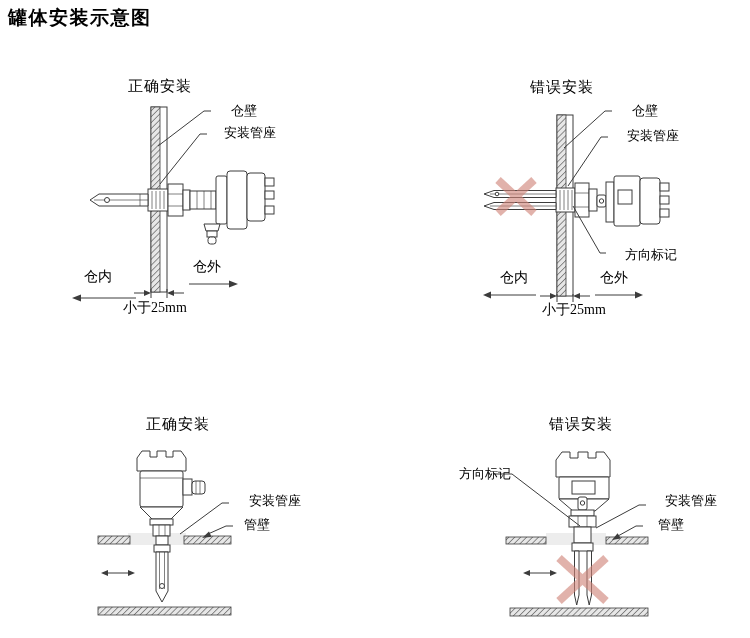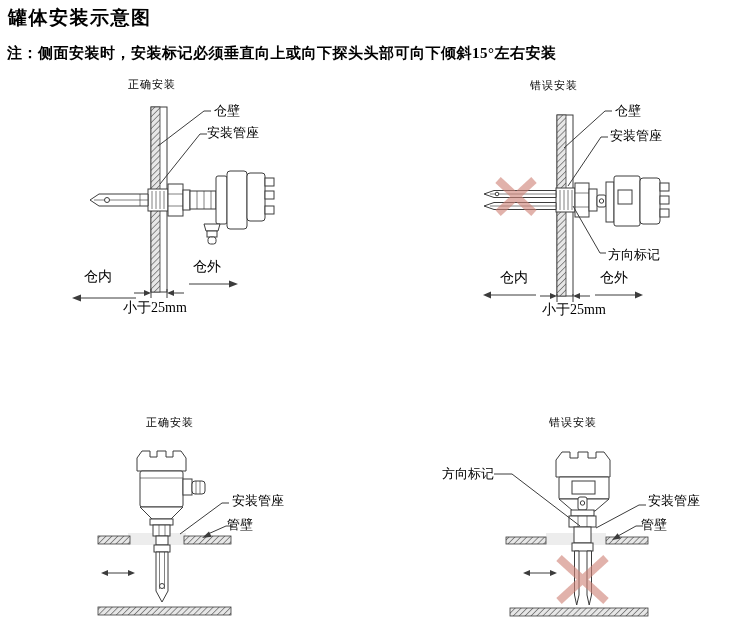--- a/index.html
+++ b/index.html
@@ -2,22 +2,22 @@
 <html style="--c-background: #ffffff; --c-text: #000000; --c-line: #3c3c3c; --c-hatch: #7a7a7a; --c-error_x: #d08478;"><head>
 <meta charset="utf-8">
 <style>
   html,body{margin:0;padding:0;background:#fff;}
   #page{position:relative;width:750px;height:638px;background:var(--c-background,#fff);overflow:hidden;
         font-family:"Liberation Serif","DejaVu Serif",serif;color:var(--c-text,#000);}
   #art{position:absolute;left:0;top:0;}
   .lbl{position:absolute;white-space:nowrap;line-height:1.15;}
   .sec-h{font-size:19px;font-weight:bold;letter-spacing:1.5px;}
   .sec-note{font-size:15px;font-weight:bold;letter-spacing:.5px;}
-  .dg-title{font-size:11px;letter-spacing:1px;}
-  .lbl-part{font-size:13px;}
+  .dg-title{font-size:15px;letter-spacing:1px;}
+  .lbl-part{font-size:13px;margin-left:17px;}
   .lbl-zone{font-size:14px;}
   
   .s{fill:#fff;stroke:var(--c-line,#3c3c3c);stroke-width:1;}
   .l{fill:none;stroke:var(--c-line,#3c3c3c);stroke-width:1;}
   .tl{fill:none;stroke:var(--c-line,#3c3c3c);stroke-width:.65;}
   .ah{fill:var(--c-line,#3c3c3c);stroke:none;}
   .hx{fill:url(#hatch);stroke:var(--c-line,#3c3c3c);stroke-width:.8;}
   .lite{fill:#ededed;stroke:none;}
   .xm{fill:none;stroke:var(--c-error_x,#d08478);stroke-width:8;opacity:.62;}
 </style>
@@ -230,21 +230,20 @@
       </g>
       <g>
         <line class="l" x1="528" y1="573" x2="552" y2="573"></line>
         <polygon class="ah" points="523,573 530,570 530,576"></polygon>
         <polygon class="ah" points="557,573 550,570 550,576"></polygon>
       </g>
     </g>
   </svg>
 
   <div class="lbl sec-h" style="left:8px;top:7px;">罐体安装示意图</div>
-  <div class="lbl sec-note" style="left:7px;top:45px;">注：侧面安装时，安装标记必须垂直向上或向下探头头部可向下倾斜15°左右安装</div>
 
   <div class="lbl dg-title" style="left:128px;top:78px;">正确安装</div>
   <div class="lbl lbl-part" style="left:214px;top:104px;">仓壁</div>
   <div class="lbl lbl-part" style="left:207px;top:126px;">安装管座</div>
   <div class="lbl lbl-zone" style="left:84px;top:269px;">仓内</div>
   <div class="lbl lbl-zone" style="left:193px;top:259px;">仓外</div>
   <div class="lbl lbl-zone" style="left:123px;top:300px;">小于25mm</div>
 
   <div class="lbl dg-title" style="left:530px;top:79px;">错误安装</div>
   <div class="lbl lbl-part" style="left:615px;top:104px;">仓壁</div>

